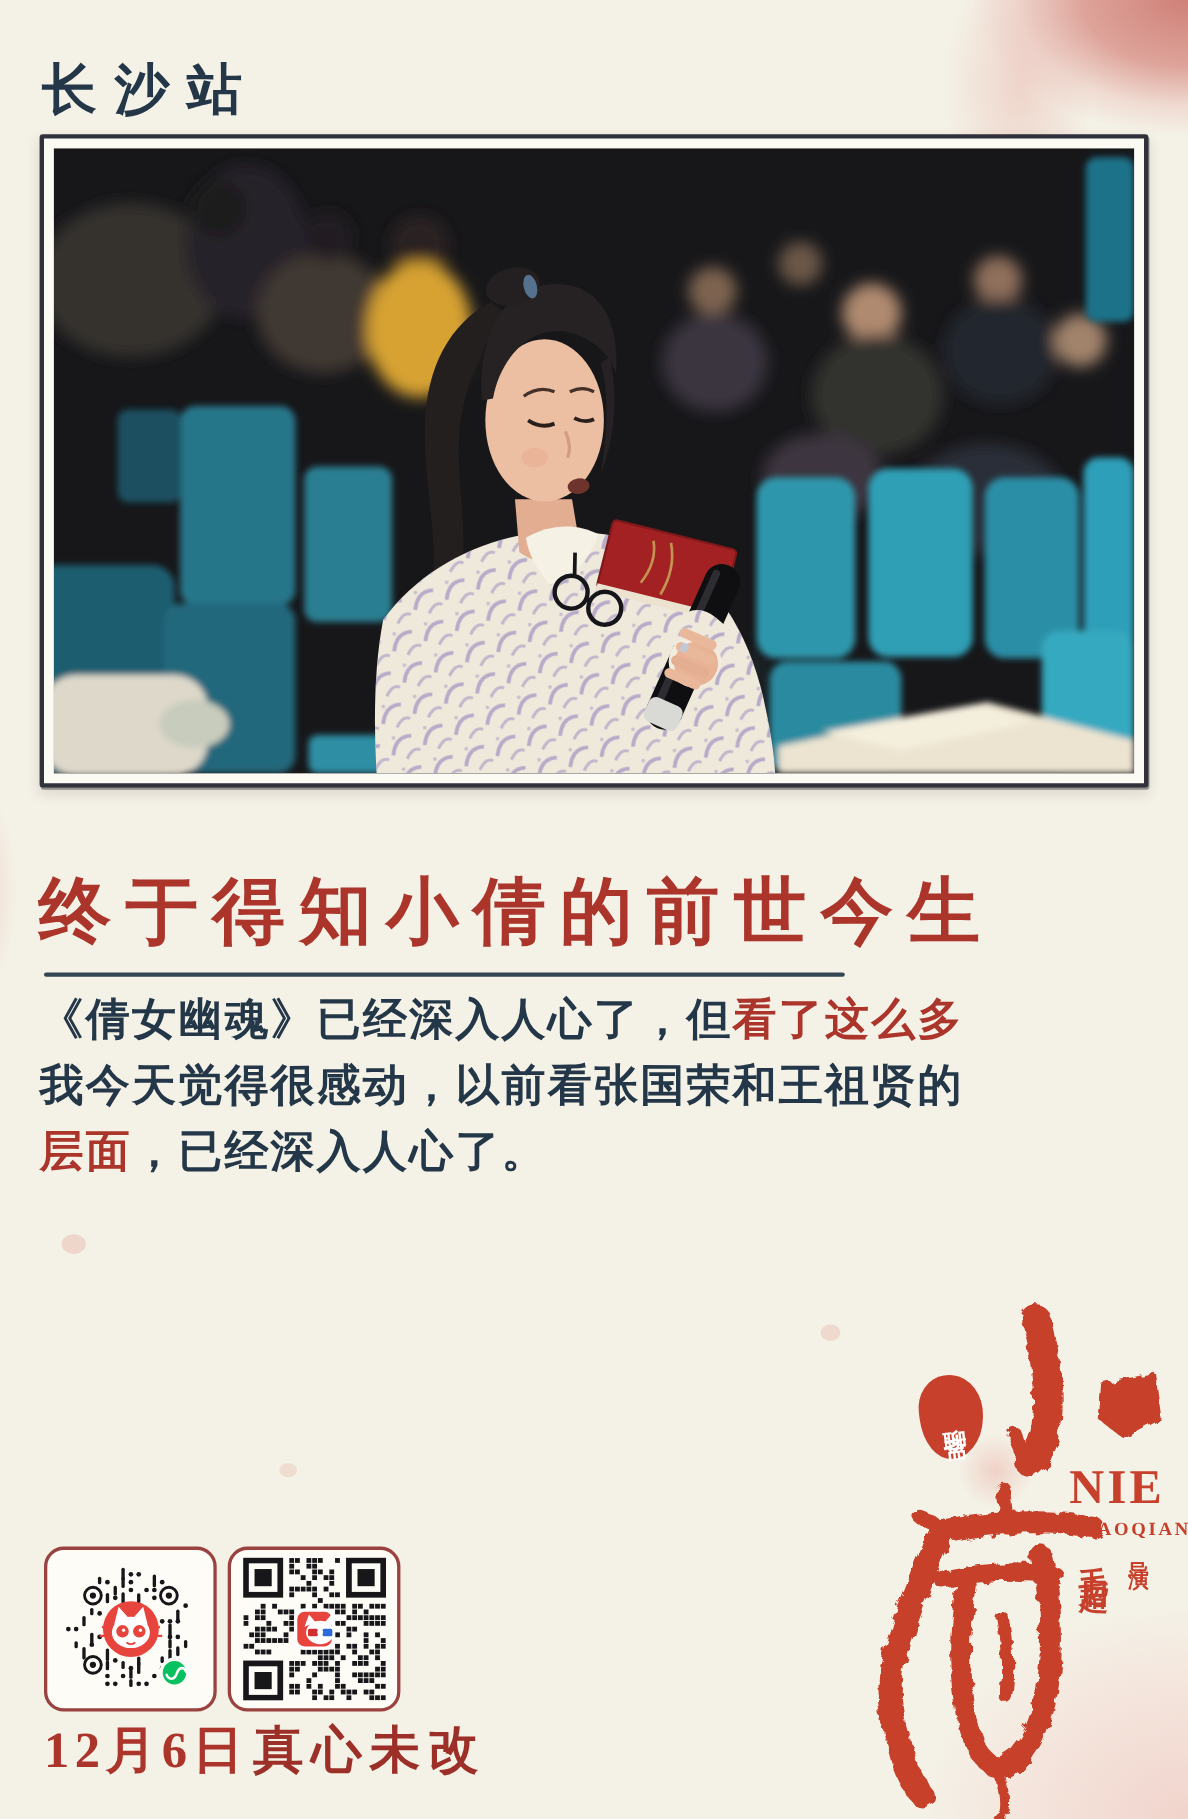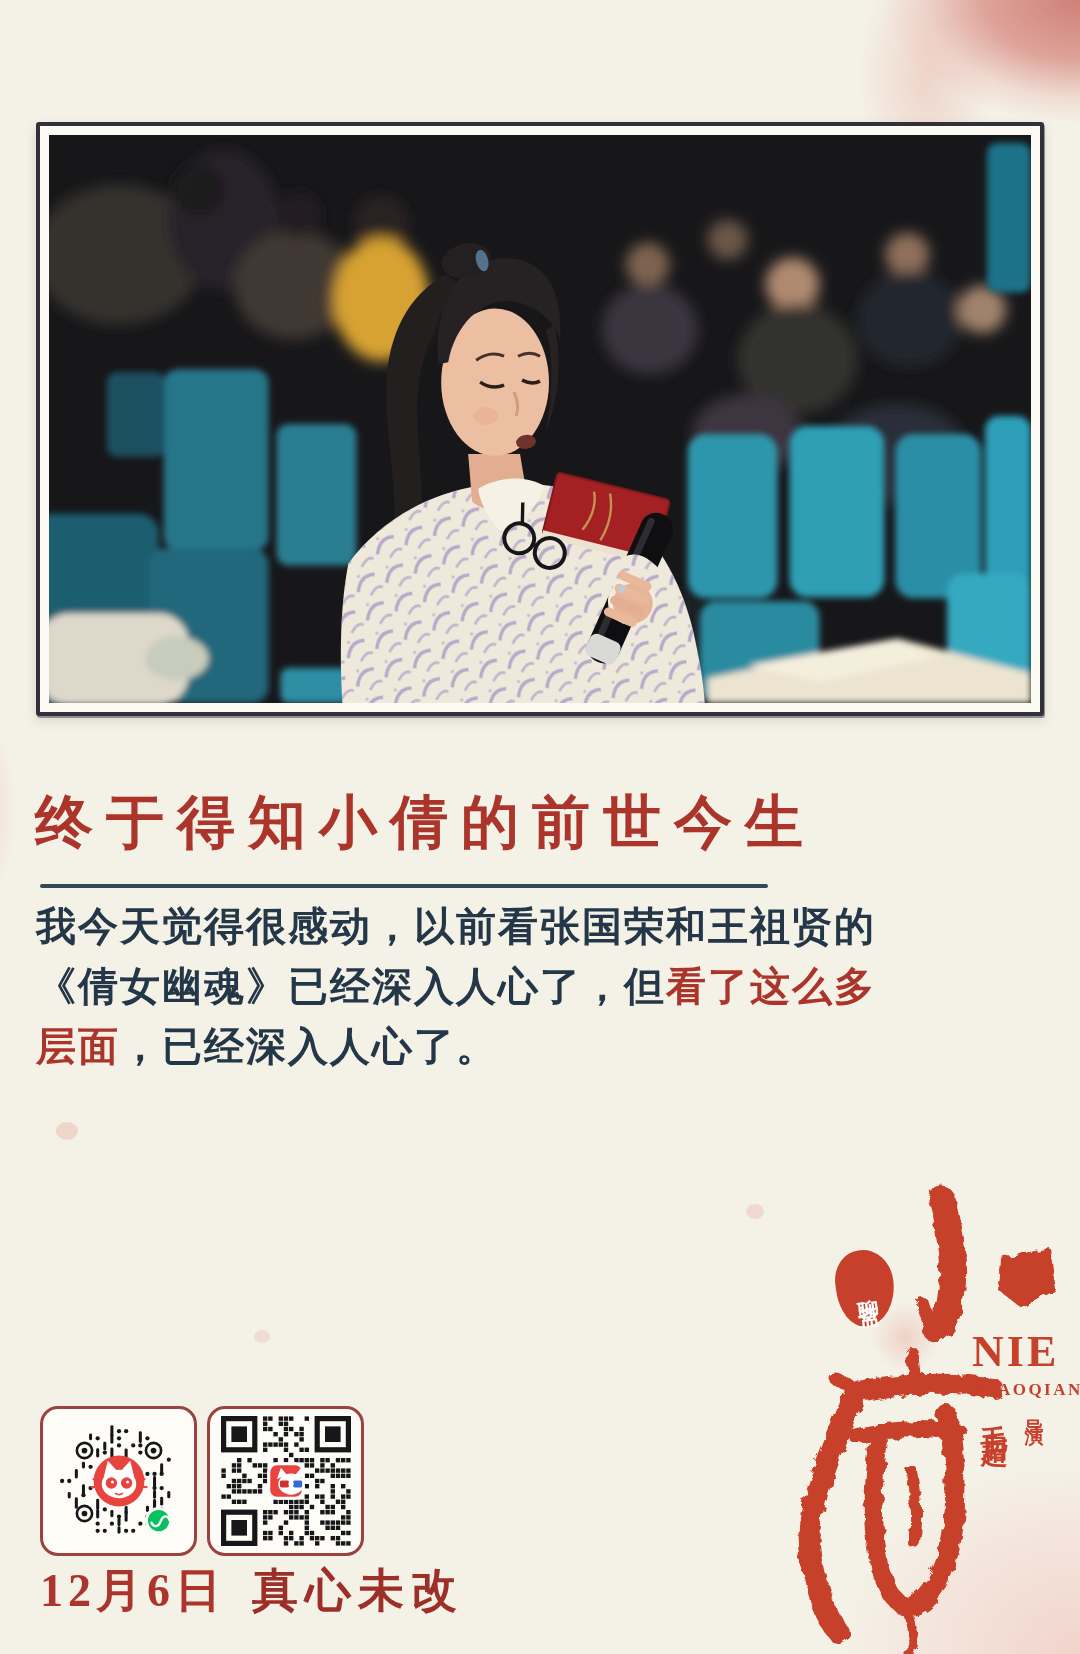--- a/index.html
+++ b/index.html
@@ -28,21 +28,21 @@
   .station{position:absolute;left:38px;top:48px;font-size:50px;font-weight:700;
     color:var(--ink,#233748);letter-spacing:16px;white-space:nowrap;}
 
   .photo-frame{position:absolute;left:36px;top:122px;width:1008px;height:594px;
     box-sizing:border-box;background:#fbfaf3;padding:9px;
     border:4px solid var(--frame,#30313b);border-radius:3px;
     box-shadow:1px 2px 0 rgba(43,43,54,.45), 0 5px 12px rgba(80,60,60,.14);}
   .photo{width:100%;height:100%;overflow:hidden;background:#17171a;}
   .photo svg{display:block;width:100%;height:100%;}
 
-  .headline{position:absolute;left:35px;top:784px;font-size:58px;font-weight:700;
+  .headline{position:absolute;left:35px;top:784px;font-size:66px;font-weight:700;
     color:var(--red,#ab342b);letter-spacing:13px;white-space:nowrap;}
   .divider{position:absolute;left:40px;top:884px;width:728px;height:4px;
     background:var(--ink,#233748);border-radius:2px;opacity:.92;}
 
   .quote{position:absolute;left:36px;top:897px;width:900px;}
   .quote-line{height:60px;line-height:60px;font-size:40px;font-weight:700;
     letter-spacing:2px;white-space:nowrap;}
   .tone-ink{color:var(--ink,#233748);}
   .tone-red{color:var(--red,#ab342b);}
 
@@ -66,34 +66,35 @@
   .credit .cname{font-size:27px;letter-spacing:8px;}
 
   
   .qr-row{position:absolute;left:40px;top:1406px;display:flex;gap:10px;}
   .qr-box{width:157px;height:150px;background:#fdfcf7;border:3px solid var(--qrborder,#9a4240);
     border-radius:18px;box-sizing:border-box;display:flex;align-items:center;justify-content:center;}
   .qr-box svg{width:130px;height:130px;}
 
   .footer-line{position:absolute;left:40px;top:1560px;white-space:nowrap;}
   .footer-line .date{font-size:46px;font-weight:700;color:var(--red,#ab342b);letter-spacing:5px;}
-  .footer-line .slogan{font-size:46px;font-weight:700;color:#9c2f27;letter-spacing:7px;margin-left:22px;font-family:Liberation Mono, monospace;}
+  .footer-line .slogan{font-size:46px;font-weight:700;color:#9c2f27;letter-spacing:7px;font-family:Liberation Mono, monospace;}
 </style>
 </head>
 <body>
 
 <div class="poster">
 
   <div class="splash splash-tr"></div>
   <div class="splash splash-left"></div>
   <div class="splash splash-br"></div>
   <div class="pdot pdot1"></div>
   <div class="pdot pdot2"></div>
   <div class="pdot pdot3"></div>
 
+  <div class="station cjk">长沙站</div>
 
   <div class="photo-frame">
     <div class="photo">
       <svg viewBox="0 0 984 570" preserveAspectRatio="none">
         <defs>
           <filter id="b6" x="-30%" y="-30%" width="160%" height="160%">
               <feGaussianBlur stdDeviation="7"></feGaussianBlur>
             </filter>
           <filter id="b3" x="-30%" y="-30%" width="160%" height="160%">
               <feGaussianBlur stdDeviation="3"></feGaussianBlur>
@@ -201,22 +202,22 @@
             <path d="M470,393 L466,372" stroke="#15151a" stroke-width="3.4"></path>
           </g>
         </g>
       </svg>
     </div>
   </div>
 
   <div class="headline cjk">终于得知小倩的前世今生</div>
   <div class="divider"></div>
   <div class="quote cjk">
+      <div class="quote-line"><span class="tone-ink">《倩女幽魂》已经深入人心了，但</span><span class="tone-red">看了这么多</span></div>
       <div class="quote-line"><span class="tone-ink">我今天觉得很感动，以前看张国荣和王祖贤的</span></div>
-      <div class="quote-line"><span class="tone-ink">《倩女幽魂》已经深入人心了，但</span><span class="tone-red">看了这么多</span></div>
       <div class="quote-line"><span class="tone-red">层面</span><span class="tone-ink">，已经深入人心了。</span></div>
     </div>
 
   <div class="artwork">
     <svg class="callig" viewBox="0 0 320 514">
       <defs>
         <filter id="rough" x="-25%" y="-25%" width="150%" height="150%">
           <feTurbulence type="fractalNoise" baseFrequency="0.09" numOctaves="3" seed="7" result="n"></feTurbulence>
           <feDisplacementMap in="SourceGraphic" in2="n" scale="9"></feDisplacementMap>
         </filter>

